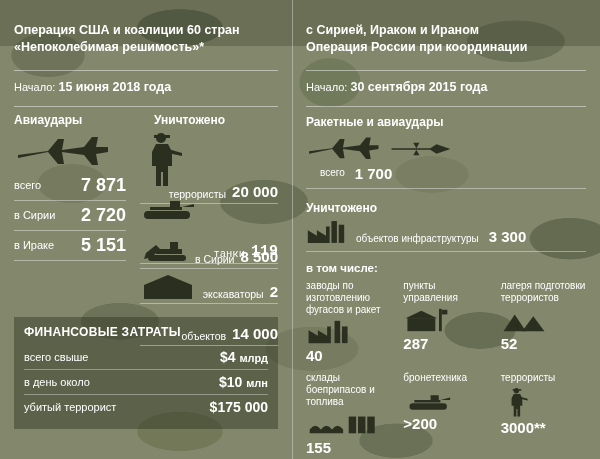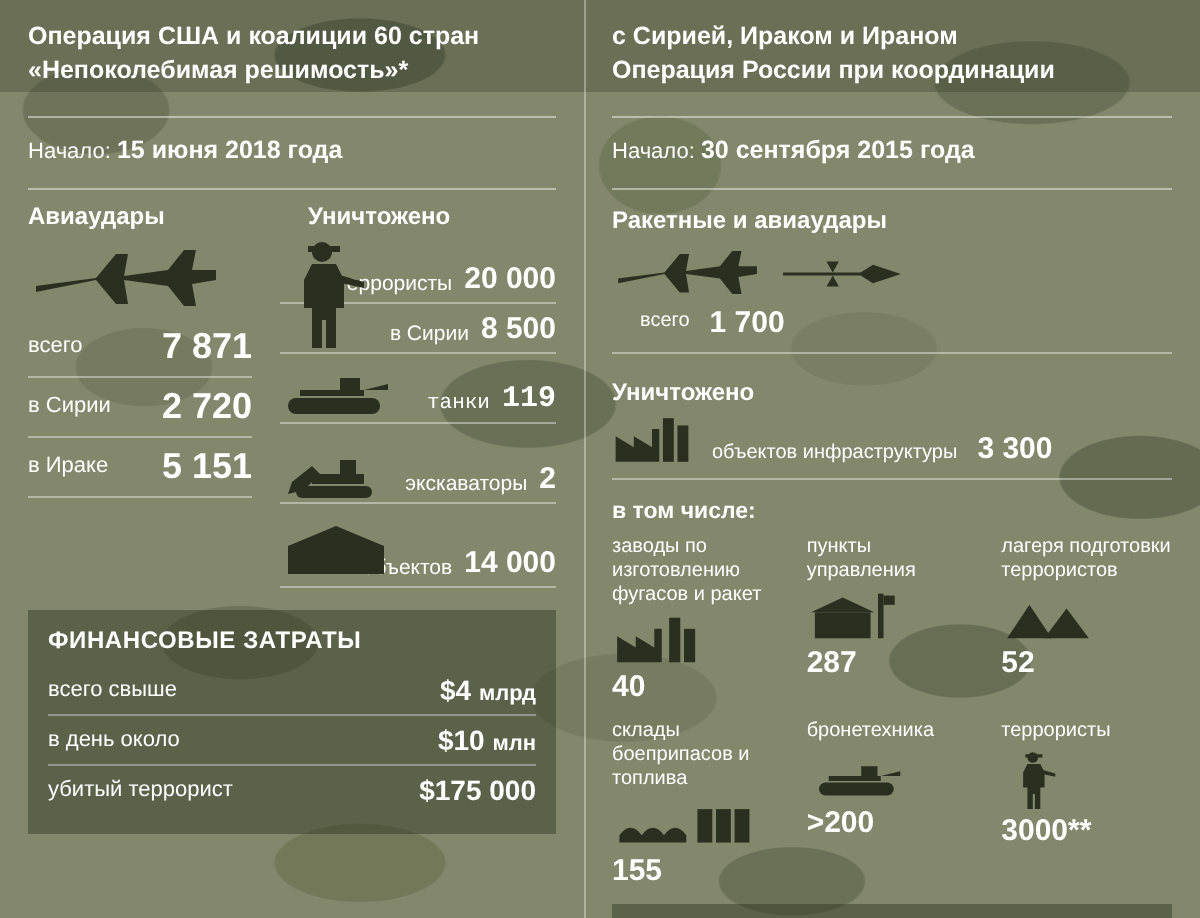--- a/index.html
+++ b/index.html
@@ -25,21 +25,21 @@
       radial-gradient(ellipse 66px 34px at 95% 52%, #656b51 0 60%, transparent 62%),
       radial-gradient(ellipse 64px 30px at 20% 70%, #6d7358 0 60%, transparent 62%),
       radial-gradient(ellipse 76px 36px at 52% 76%, #777c61 0 60%, transparent 62%),
       radial-gradient(ellipse 58px 30px at 80% 72%, #686e54 0 60%, transparent 62%),
       radial-gradient(ellipse 70px 32px at 30% 94%, #727858 0 60%, transparent 62%),
       radial-gradient(ellipse 60px 28px at 66% 96%, #6b7157 0 60%, transparent 62%);
     opacity:1;
   }
   .wrap{position:relative;z-index:1;width:600px;height:459px;}
 
-  .col{position:absolute;top:0;height:446px;}
+  .col{position:absolute;top:12px;height:446px;}
   .col-left{left:0;width:292px;}
   .col-right{left:292px;width:308px;}
 
   .divider{position:absolute;left:292px;top:0;width:1px;height:459px;background:rgba(255,255,255,.35);z-index:2;}
 
   .header{
     padding:10px 12px 8px 14px;
     font-weight:bold;font-size:12.5px;line-height:1.35;
     color:#ffffff;
   }
@@ -60,21 +60,21 @@
   .rowline .lbl{font-size:11px;}
   .rowline .val{font-weight:bold;font-size:18px;}
 
   .two{display:flex;}
   .lcolA{width:140px;}
   .lcolB{width:152px;}
 
   .stat{display:flex;align-items:flex-end;justify-content:flex-end;gap:6px;
     border-bottom:1px solid rgba(255,255,255,.4);margin-right:14px;padding-bottom:3px;}
   .stat .t{text-align:right;font-size:10.5px;line-height:1.15;}
-  .stat .n{font-weight:bold;font-size:15px;white-space:nowrap;}
+  .stat .n{font-weight:bold;font-size:15px;white-space:nowrap;margin-top:40px;}
 
   .fin{margin:10px 14px 0 14px;background:rgba(45,50,32,.45);padding:8px 10px 10px 10px;}
   .fin h4{margin:0 0 6px 0;font-size:12px;letter-spacing:.3px;}
   .finrow{display:flex;justify-content:space-between;align-items:center;
     border-bottom:1px solid rgba(255,255,255,.35);padding:4px 0;font-size:11px;}
   .finrow:last-child{border-bottom:none;}
   .finrow .v{font-weight:bold;font-size:14px;}
   .finrow .v small{font-weight:bold;font-size:11px;}
 
   .icon{display:block;}

